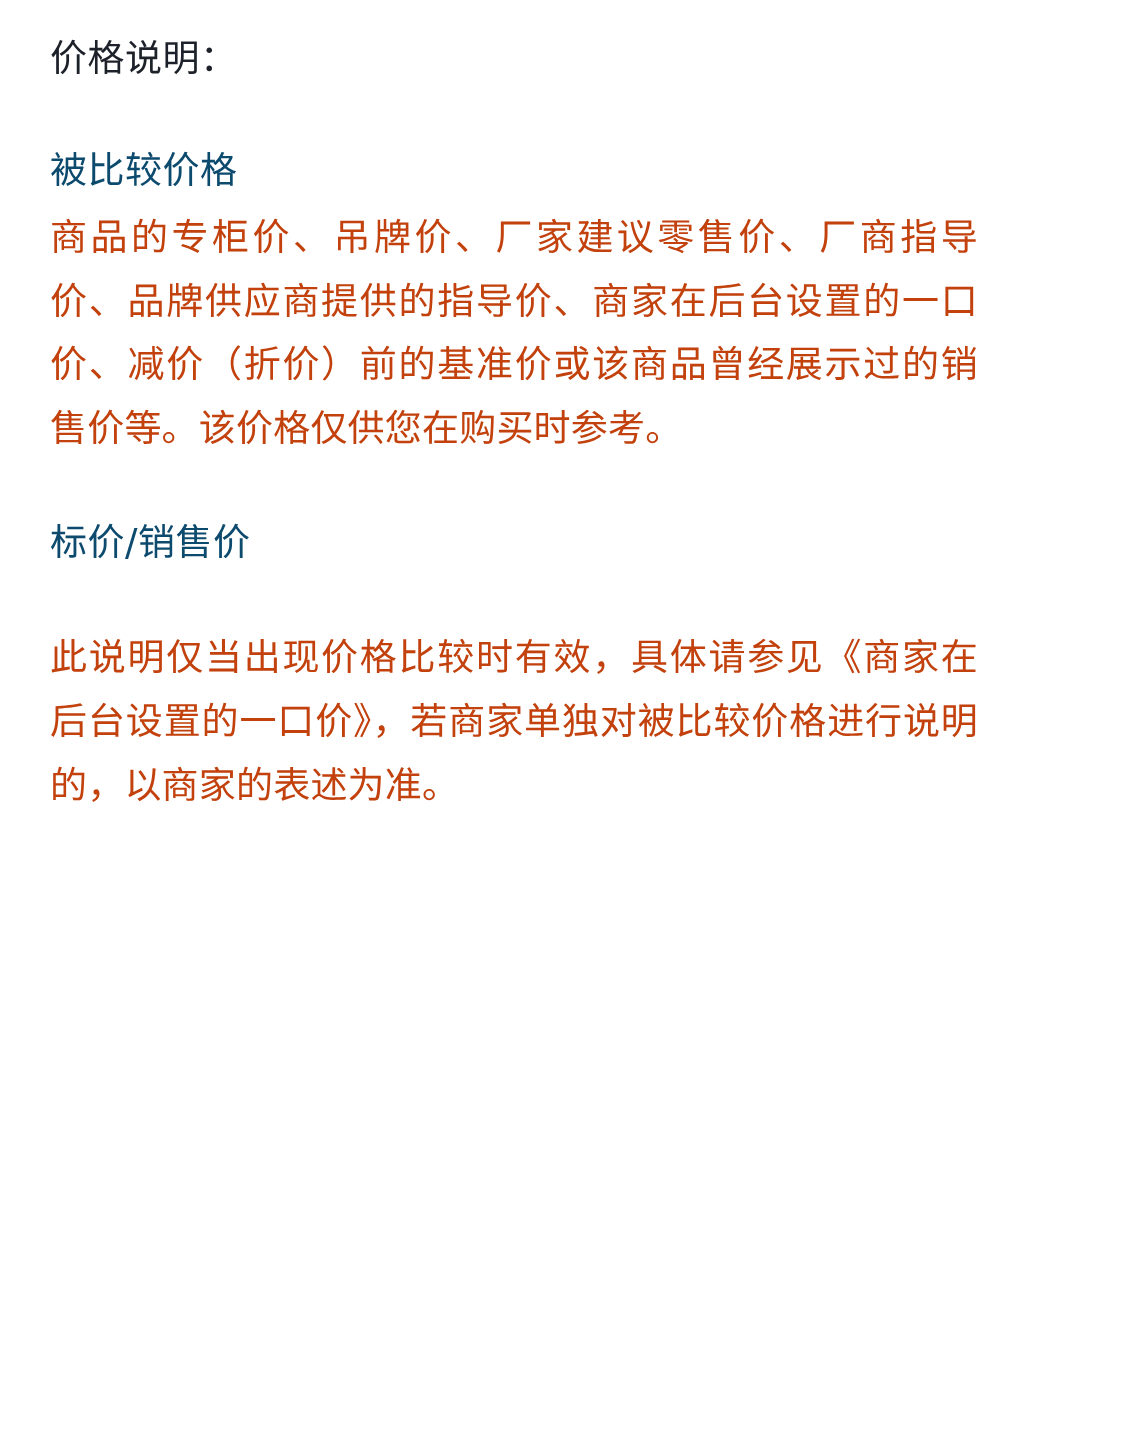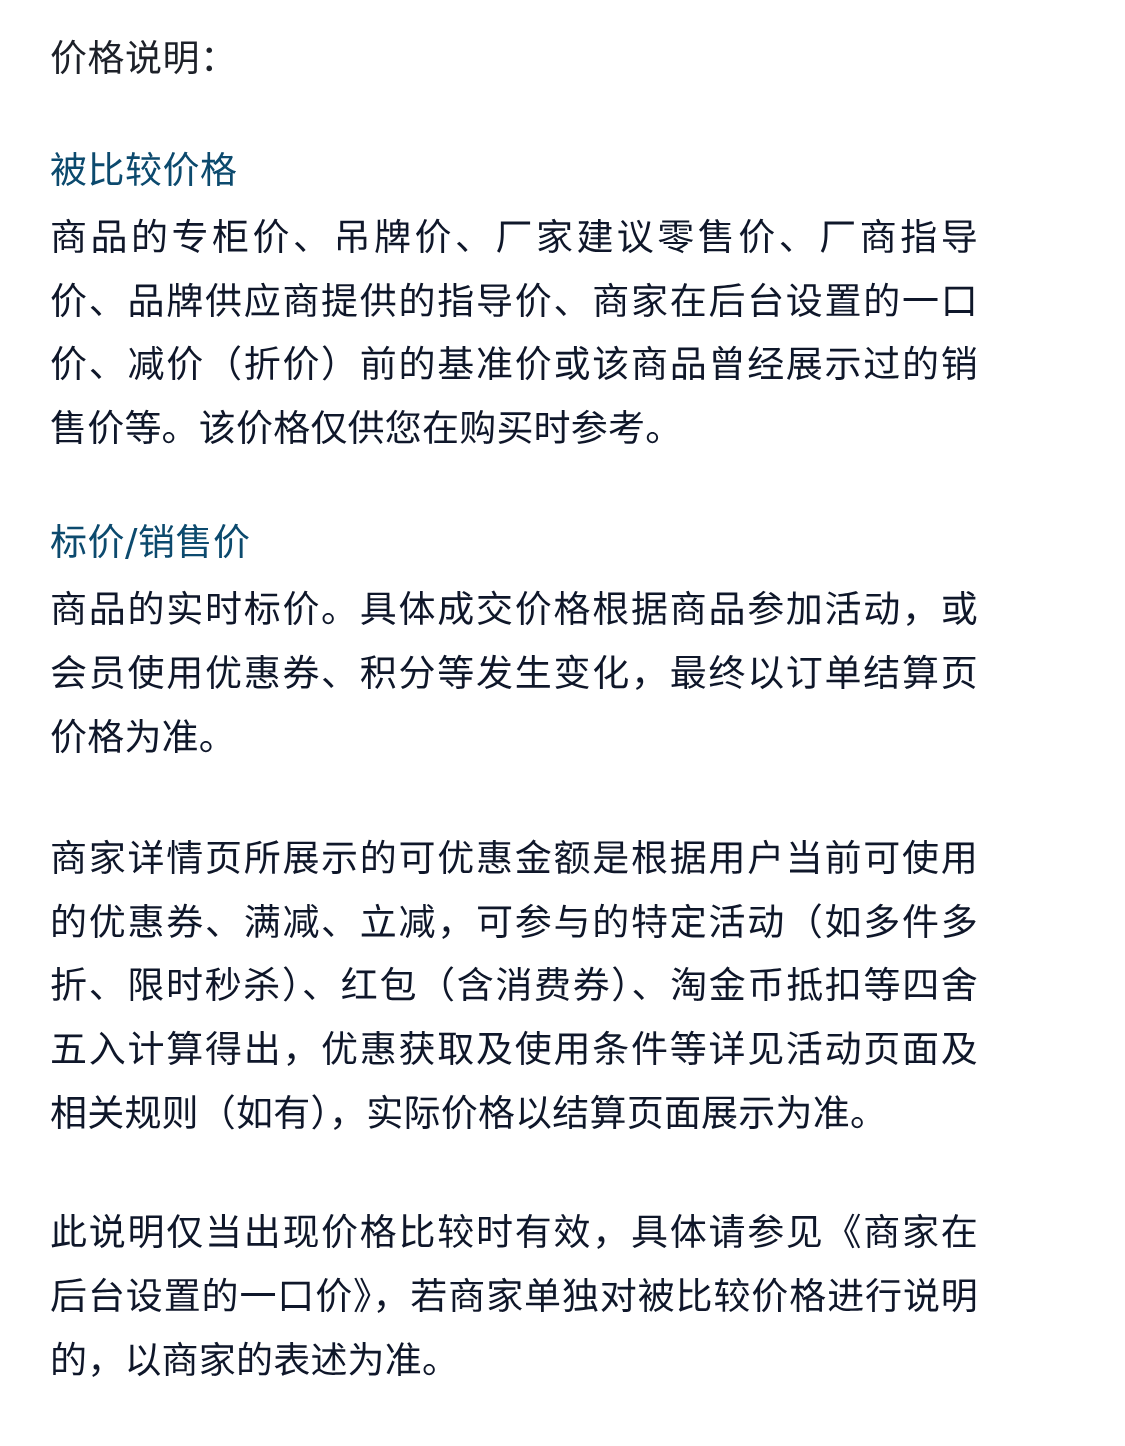--- a/index.html
+++ b/index.html
@@ -39,21 +39,21 @@
     font-size: 37px;
     line-height: 1.35;
     color: #0c4a6e;
     font-weight: 500;
     margin: 0 0 10px 0;
     letter-spacing: 0.5px;
   }
   .body-text {
     font-size: 37px;
     line-height: 1.72;
-    color: #0f172a;
+    color: #c2410c;
     font-weight: 400;
     margin: 0;
     letter-spacing: 0.2px;
     text-align: justify;
     text-justify: inter-ideograph;
   }
   .paragraph-block {
     margin: 0 0 56px 0;
   }
   .paragraph-block:last-child {
@@ -67,24 +67,20 @@
 
   <h1 class="doc-title">价格说明：</h1>
 
   <section class="section">
     <h2 class="section-heading">被比较价格</h2>
     <p class="body-text">商品的专柜价、吊牌价、厂家建议零售价、厂商指导价、品牌供应商提供的指导价、商家在后台设置的一口价、减价（折价）前的基准价或该商品曾经展示过的销售价等。该价格仅供您在购买时参考。</p>
   </section>
 
   <section class="section">
     <h2 class="section-heading">标价/销售价</h2>
-    <p class="body-text">商品的实时标价。具体成交价格根据商品参加活动，或会员使用优惠券、积分等发生变化，最终以订单结算页价格为准。</p>
   </section>
 
-  <div class="paragraph-block">
-    <p class="body-text">商家详情页所展示的可优惠金额是根据用户当前可使用的优惠券、满减、立减，可参与的特定活动（如多件多折、限时秒杀）、红包（含消费券）、淘金币抵扣等四舍五入计算得出，优惠获取及使用条件等详见活动页面及相关规则（如有），实际价格以结算页面展示为准。</p>
-  </div>
 
   <div class="paragraph-block">
     <p class="body-text">此说明仅当出现价格比较时有效，具体请参见《商家在后台设置的一口价》，若商家单独对被比较价格进行说明的，以商家的表述为准。</p>
   </div>
 
 </div>
 
 </body></html>

